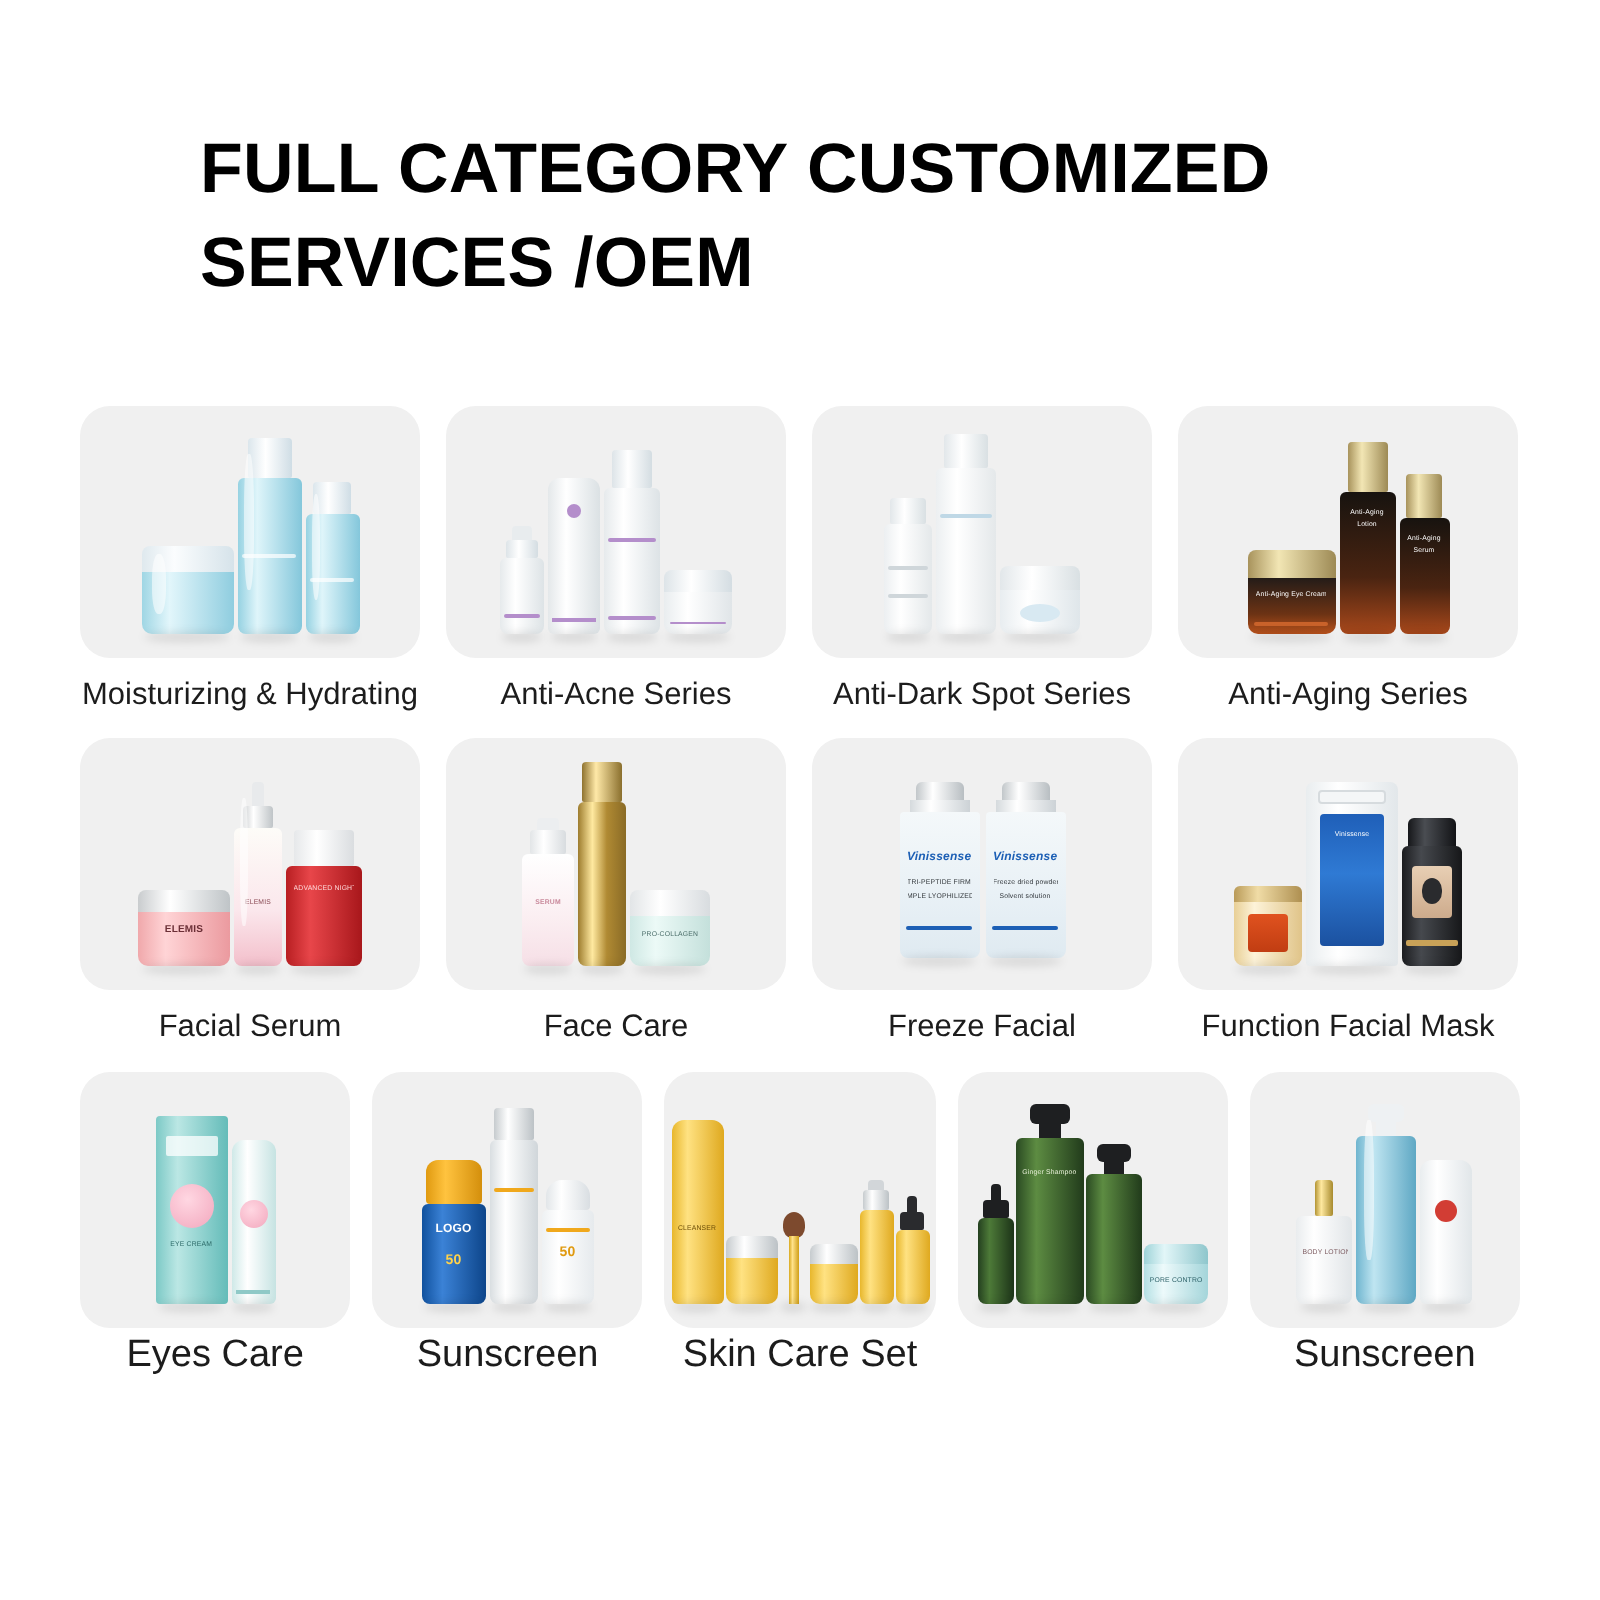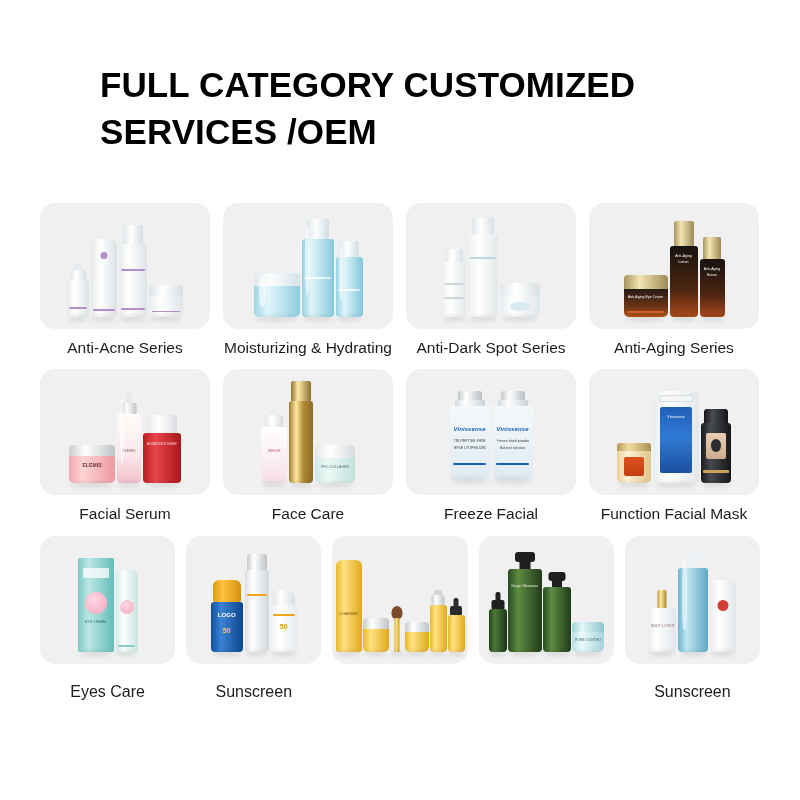--- a/index.html
+++ b/index.html
@@ -47,21 +47,21 @@
   .row-3 .tile { height: 128px; }
 
   .label {
     font-size: 15.5px;
     color: #1c1c1c;
     line-height: 1.25;
     text-align: center;
     padding-top: 9px;
     white-space: pre-line;
   }
-  .row-3 .label { font-size: 16px; padding-top: 18px; }
+  .row-3 .label { font-size: 19px; padding-top: 2px; }
 
   
   .scene {
     position: absolute;
     inset: 0;
     display: flex;
     align-items: flex-end;
     justify-content: center;
     gap: 2px;
     padding: 0 10px 12px;
@@ -101,55 +101,20 @@
 
   <h1 class="heading">FULL CATEGORY CUSTOMIZED SERVICES /OEM</h1>
 
   <div class="grid">
 
     <div class="row row-1">
 
       <div class="cell">
         <div class="tile">
           <div class="scene">
-            <div class="obj" style="width:22px;height:54px;">
-              <div class="pump" style="top:0;width:10px;height:9px;background:#e8ecee;"></div>
-              <div class="cap" style="top:7px;width:16px;height:9px;background:linear-gradient(90deg,#dde4e8,#fff 40%,#d4dde2);"></div>
-              <div class="body" style="top:16px;background:linear-gradient(90deg,#e6eaec,#ffffff 35%,#dde3e6);"></div>
-              <div class="band" style="bottom:8px;height:2px;background:#b48ecb;"></div>
-              <div class="shadow"></div>
-            </div>
-            <div class="obj" style="width:26px;height:78px;">
-              <div class="tube" style="position:absolute;inset:0;background:linear-gradient(90deg,#e4e8ea,#ffffff 35%,#dbe1e4);">
-                <div style="position:absolute;top:13px;left:50%;transform:translateX(-50%);width:7px;height:7px;border-radius:50%;background:#b48ecb;"></div>
-                <div style="position:absolute;bottom:6px;left:6%;right:6%;height:2px;background:#b48ecb;"></div>
-              </div>
-              <div class="shadow"></div>
-            </div>
-            <div class="obj" style="width:28px;height:92px;">
-              <div class="cap" style="top:0;width:20px;height:19px;background:linear-gradient(90deg,#dde4e8,#fff 40%,#d4dde2);"></div>
-              <div class="body" style="top:19px;background:linear-gradient(90deg,#e6eaec,#ffffff 35%,#dde3e6);"></div>
-              <div class="band" style="top:44px;height:2px;background:#b48ecb;"></div>
-              <div class="band" style="bottom:7px;height:2px;background:#b48ecb;"></div>
-              <div class="shadow"></div>
-            </div>
-            <div class="obj" style="width:34px;height:32px;">
-              <div class="jar-lid" style="height:11px;background:linear-gradient(90deg,#dde4e8,#fff 40%,#d4dde2);"></div>
-              <div class="jar-base" style="top:11px;background:linear-gradient(90deg,#e9edef,#ffffff 35%,#e0e5e8);"></div>
-              <div class="band" style="bottom:5px;height:1.5px;background:#b48ecb;"></div>
-              <div class="shadow"></div>
-            </div>
-          </div>
-        </div>
-        <div class="label">Anti-Acne Series</div>
-      </div>
-
-      <div class="cell">
-        <div class="tile">
-          <div class="scene">
 
             <div class="obj" style="width:46px;height:44px;">
               <div class="jar-lid" style="height:13px;background:linear-gradient(90deg,#dfe9ee,#fbfdfe 35%,#d6e3ea);"></div>
               <div class="jar-base" style="top:13px;background:linear-gradient(90deg,#9fd6e4,#e2f6fb 30%,#8fcddf);"></div>
               <div class="sheen"></div>
                 <div class="shadow"></div>
             </div>
 
             <div class="obj" style="width:32px;height:98px;margin-bottom:0;">
               <div class="cap" style="top:0;width:22px;height:20px;background:linear-gradient(90deg,#dbe6ec,#ffffff 40%,#cfdde5);"></div>
@@ -162,20 +127,55 @@
             <div class="obj" style="width:27px;height:76px;">
               <div class="cap" style="top:0;width:19px;height:16px;background:linear-gradient(90deg,#dbe6ec,#ffffff 40%,#cfdde5);"></div>
               <div class="body" style="top:16px;background:linear-gradient(90deg,#96d2e2,#dff5fa 30%,#84c7db);"></div>
               <div class="band" style="top:48px;height:1.5px;background:rgba(255,255,255,.7);"></div>
               <div class="sheen"></div>
                 <div class="shadow"></div>
             </div>
           </div>
         </div>
         <div class="label">Moisturizing &amp; Hydrating</div>
+      </div>
+
+      <div class="cell">
+        <div class="tile">
+          <div class="scene">
+            <div class="obj" style="width:22px;height:54px;">
+              <div class="pump" style="top:0;width:10px;height:9px;background:#e8ecee;"></div>
+              <div class="cap" style="top:7px;width:16px;height:9px;background:linear-gradient(90deg,#dde4e8,#fff 40%,#d4dde2);"></div>
+              <div class="body" style="top:16px;background:linear-gradient(90deg,#e6eaec,#ffffff 35%,#dde3e6);"></div>
+              <div class="band" style="bottom:8px;height:2px;background:#b48ecb;"></div>
+              <div class="shadow"></div>
+            </div>
+            <div class="obj" style="width:26px;height:78px;">
+              <div class="tube" style="position:absolute;inset:0;background:linear-gradient(90deg,#e4e8ea,#ffffff 35%,#dbe1e4);">
+                <div style="position:absolute;top:13px;left:50%;transform:translateX(-50%);width:7px;height:7px;border-radius:50%;background:#b48ecb;"></div>
+                <div style="position:absolute;bottom:6px;left:6%;right:6%;height:2px;background:#b48ecb;"></div>
+              </div>
+              <div class="shadow"></div>
+            </div>
+            <div class="obj" style="width:28px;height:92px;">
+              <div class="cap" style="top:0;width:20px;height:19px;background:linear-gradient(90deg,#dde4e8,#fff 40%,#d4dde2);"></div>
+              <div class="body" style="top:19px;background:linear-gradient(90deg,#e6eaec,#ffffff 35%,#dde3e6);"></div>
+              <div class="band" style="top:44px;height:2px;background:#b48ecb;"></div>
+              <div class="band" style="bottom:7px;height:2px;background:#b48ecb;"></div>
+              <div class="shadow"></div>
+            </div>
+            <div class="obj" style="width:34px;height:32px;">
+              <div class="jar-lid" style="height:11px;background:linear-gradient(90deg,#dde4e8,#fff 40%,#d4dde2);"></div>
+              <div class="jar-base" style="top:11px;background:linear-gradient(90deg,#e9edef,#ffffff 35%,#e0e5e8);"></div>
+              <div class="band" style="bottom:5px;height:1.5px;background:#b48ecb;"></div>
+              <div class="shadow"></div>
+            </div>
+          </div>
+        </div>
+        <div class="label">Anti-Acne Series</div>
       </div>
 
       <div class="cell">
         <div class="tile">
           <div class="scene">
             <div class="obj" style="width:24px;height:68px;">
               <div class="cap" style="top:0;width:18px;height:13px;background:linear-gradient(90deg,#e2e7ea,#fff 40%,#d9e0e3);"></div>
               <div class="body" style="top:13px;background:linear-gradient(90deg,#eceff1,#ffffff 35%,#e4e8ea);"></div>
               <div class="band" style="top:34px;height:1.5px;background:#cfd6da;"></div>
               <div class="band" style="top:48px;height:1.5px;background:#cfd6da;"></div>
@@ -426,20 +426,21 @@
               <div class="shadow"></div>
             </div>
             <div class="obj" style="width:17px;height:54px;">
               <div class="drop-top" style="top:0;width:5px;height:10px;background:#2a2b2e;"></div>
               <div class="cap" style="top:8px;width:12px;height:9px;background:#2a2b2e;"></div>
               <div class="body" style="top:17px;background:linear-gradient(90deg,#e8b72c,#ffe282 30%,#dfa91f);"></div>
               <div class="shadow"></div>
             </div>
           </div>
         </div>
+        <div class="label">Skin Care Set</div>
       </div>
 
       <div class="cell">
         <div class="tile">
           <div class="scene" style="gap:1px;">
             <div class="obj" style="width:18px;height:60px;">
               <div class="drop-top" style="top:0;width:5px;height:10px;background:#1e1f21;"></div>
               <div class="cap" style="top:8px;width:13px;height:9px;background:#1e1f21;"></div>
               <div class="body" style="top:17px;background:linear-gradient(90deg,#24401f,#4d7a38 32%,#1c3318);"></div>
               <div class="shadow"></div>

